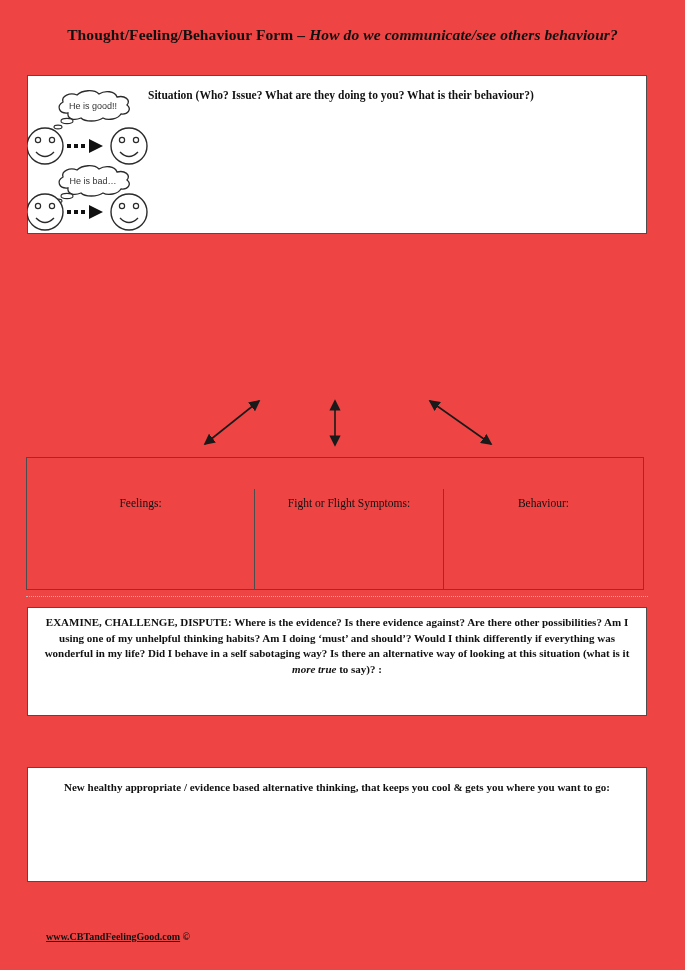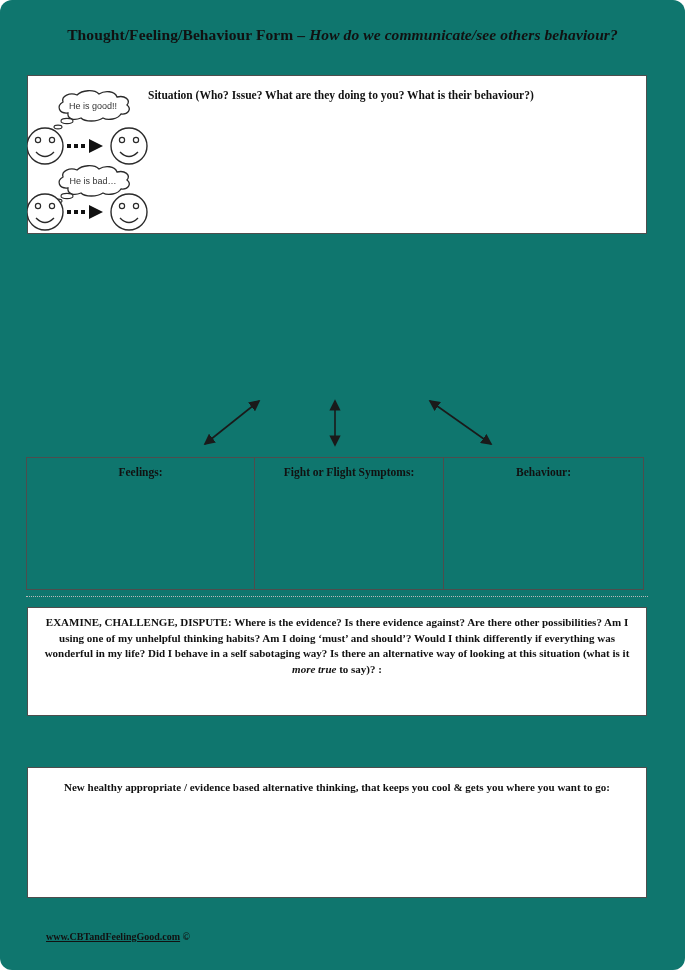--- a/index.html
+++ b/index.html
@@ -1,25 +1,24 @@
 <!DOCTYPE html>
 <html><head>
 <meta charset="utf-8">
 <style>
   * { margin: 0; padding: 0; box-sizing: border-box; }
   html, body { background: #ffffff; }
   .page {
     position: relative;
     width: 685px;
     height: 970px;
-    background: #0f766e;
+    background: #ef4444;
     font-family: "Liberation Serif", "DejaVu Serif", serif;
     color: #111111;
     overflow: hidden;
-    border-radius: 12px;
   }
   .title {
     position: absolute;
     top: 26px; left: 0; width: 685px;
     text-align: center;
     font-size: 15.5px;
     font-weight: bold;
     letter-spacing: 0.1px;
   }
   .title .it { font-style: italic; }
@@ -39,36 +38,36 @@
     text-align: center; font-weight: bold; font-size: 11.5px;
   }
   .think-header .u { text-decoration: underline; }
   .faces-svg { position: absolute; left: 27px; top: 84px; }
   .arrows-svg { position: absolute; left: 0; top: 393px; }
   .triple-table {
     position: absolute; left: 26px; top: 457px; width: 618px; height: 133px;
     border: 1px solid #4d4d4d; display: flex;
   }
   .triple-table .col {
-    padding-top: 8px; text-align: center; font-weight: bold; font-size: 11.5px;
+    padding-top: 8px; text-align: center; font-weight: normal; font-size: 11.5px; margin-top: 31px;
   }
   .col-feelings  { width: 228px; border-right: 1px solid #4d4d4d; }
   .col-fof       { width: 189px; border-right: 1px solid #4d4d4d; }
   .col-behaviour { flex: 1; }
   .dotted-rule {
     position: absolute; left: 26px; top: 596px; width: 622px; height: 0;
     border-top: 1px dotted #b9b9b9;
   }
   .examine-box { left: 27px; top: 607px; width: 620px; height: 109px; }
   .examine-text {
     padding: 7px 12px 0 12px;
     text-align: center; font-weight: bold; font-size: 11px; line-height: 1.42;
   }
   .examine-text .em { font-style: italic; }
-  .newthink-box { left: 27px; top: 767px; width: 620px; height: 131px; }
+  .newthink-box { left: 27px; top: 767px; width: 620px; height: 115px; }
   .newthink-header {
     padding: 13px 24px 0 24px;
     text-align: center; font-weight: bold; font-size: 11px;
   }
   .footer {
     position: absolute; left: 46px; top: 931px; width: 628px;
     display: flex; justify-content: space-between;
     font-weight: bold; font-size: 10px;
   }
   .footer .link { text-decoration: underline; color: #111111; cursor: pointer; }

